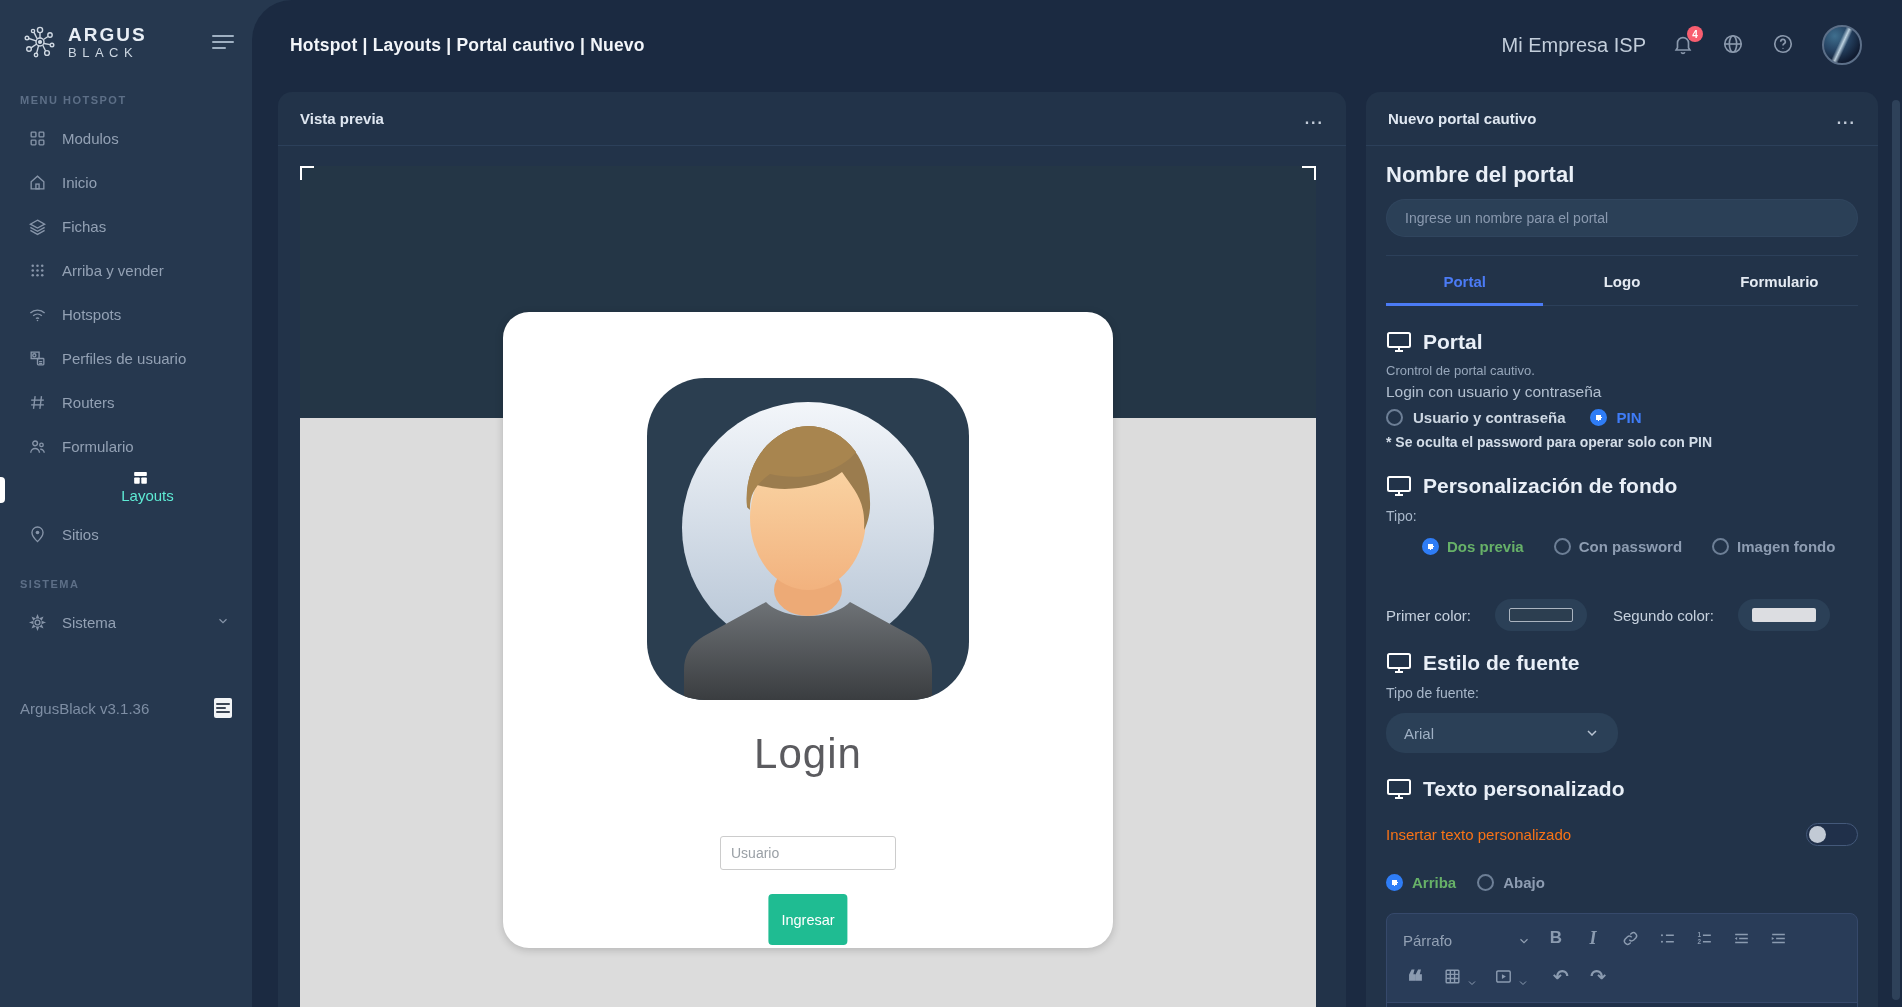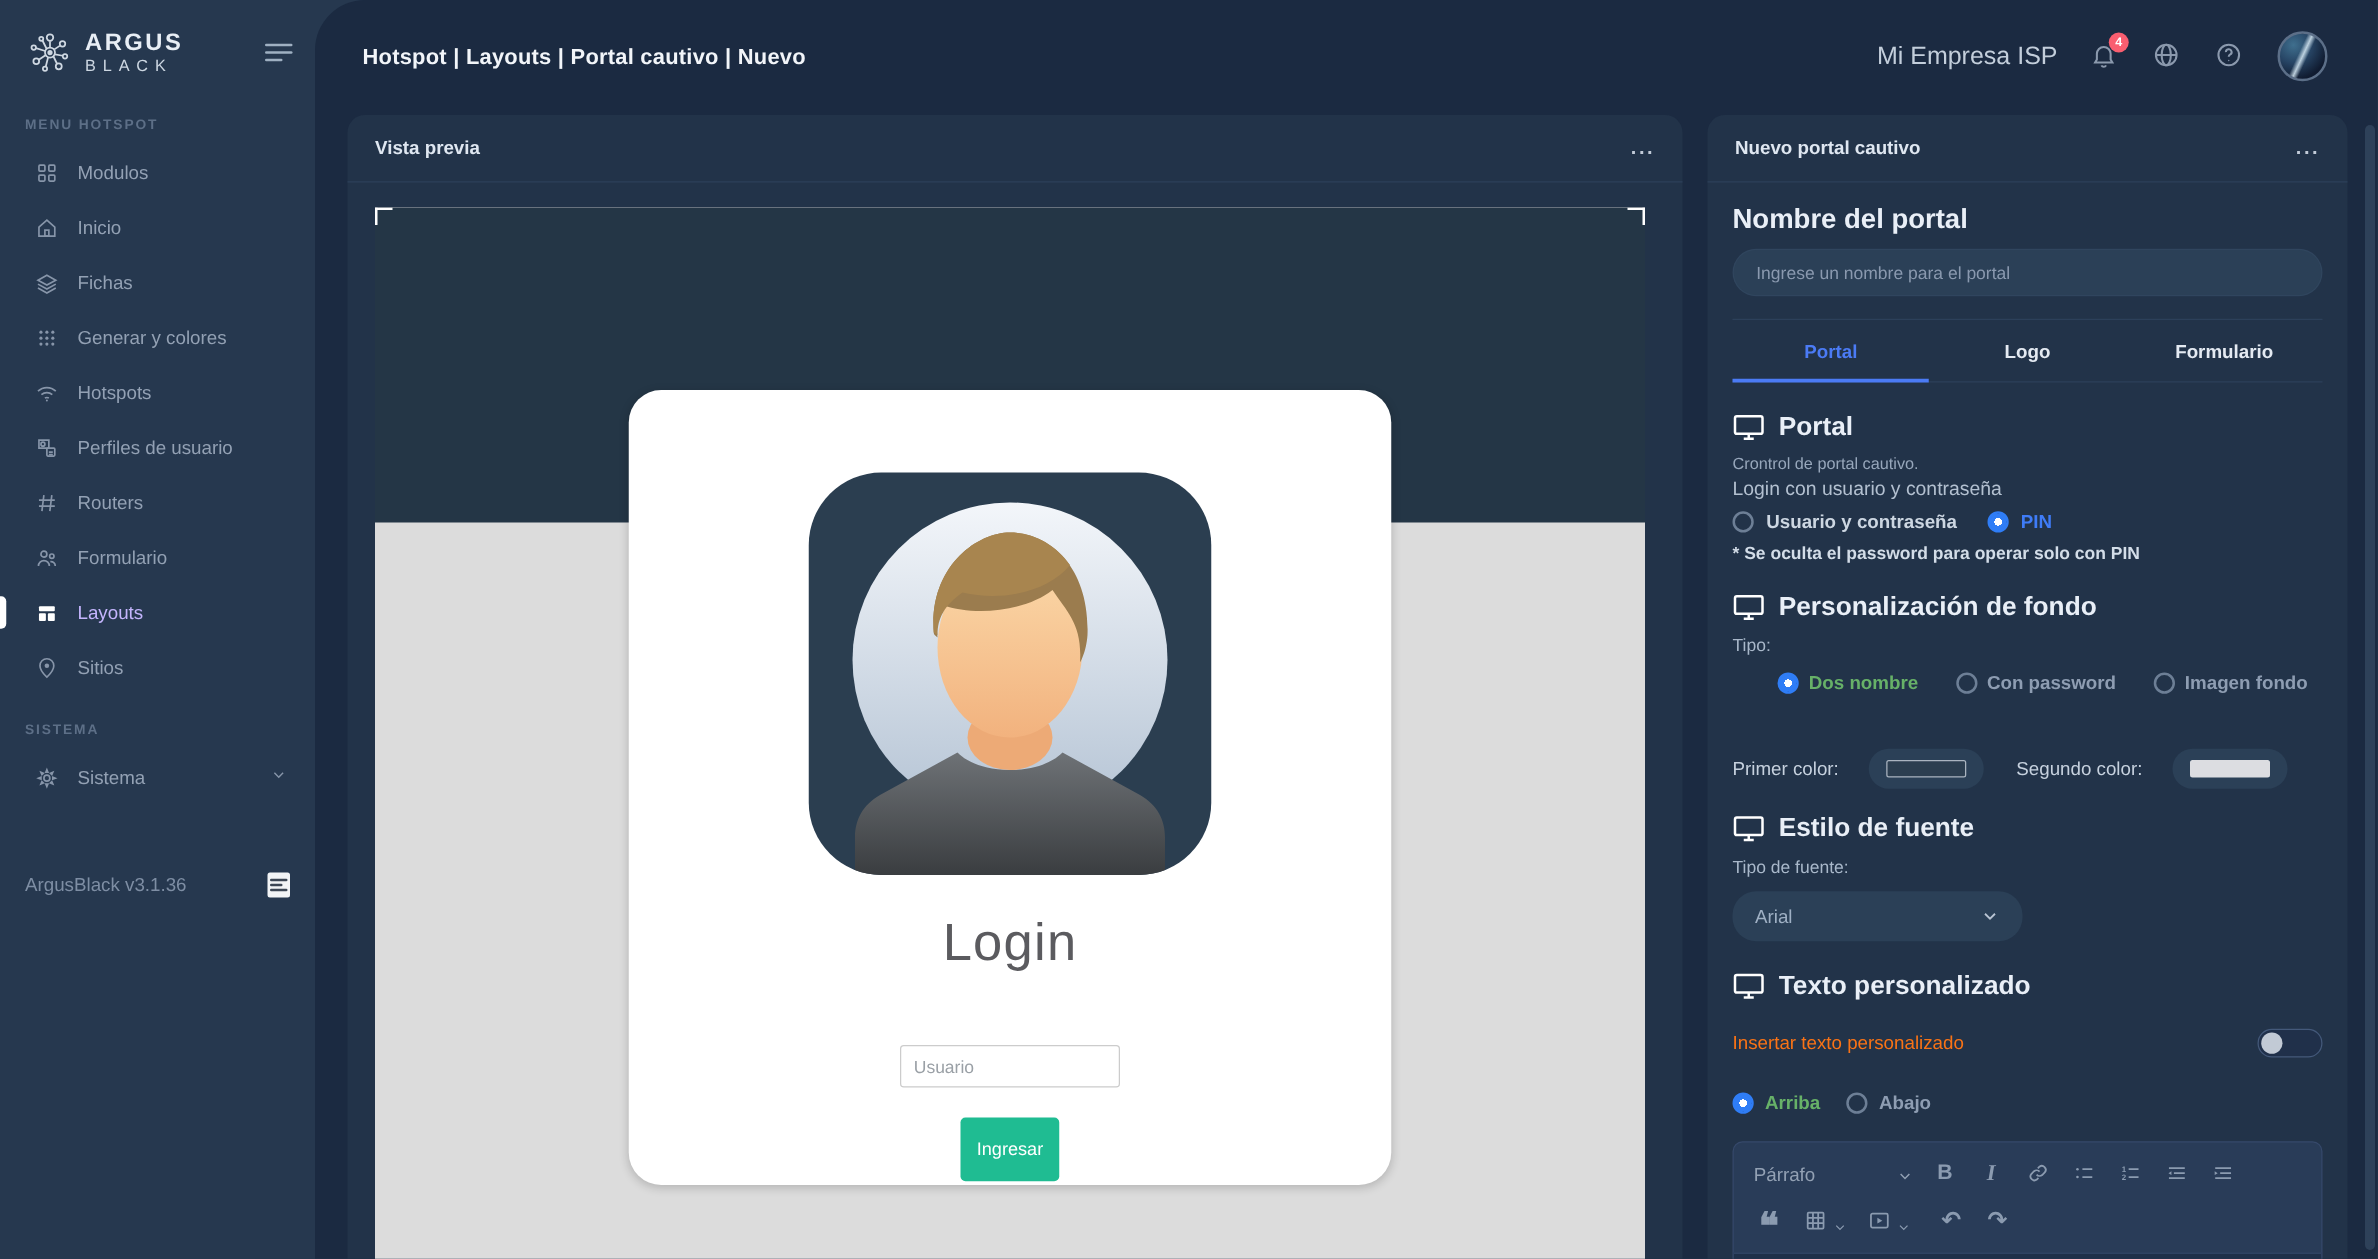--- a/index.html
+++ b/index.html
@@ -13,21 +13,21 @@
   .brand-top { font-size:19px; font-weight:bold; letter-spacing:2px; }
   .brand-bottom { font-size:13px; letter-spacing:5.5px; color:#cdd7e2; margin-top:2px; }
   .hamburger { margin-left:auto; cursor:pointer; padding:4px; }
   .hamburger span { display:block; height:2px; background:#9fb0c2; border-radius:2px; margin:4px 0; }
   .hamburger .h1 { width:22px; } .hamburger .h2 { width:22px; } .hamburger .h3 { width:14px; }
   .side-section { padding:0 20px; margin-top:34px; font-size:11px; font-weight:bold; letter-spacing:1.5px; color:#5d6f87; }
   .side-items { margin-top:10px; }
   .side-item { position:relative; display:flex; align-items:center; height:44px; padding-left:28px; color:#93a1b4; font-size:15px; cursor:pointer; }
   .side-item svg { width:19px; height:19px; stroke:#8795a9; fill:none; stroke-width:1.7; flex:0 0 auto; }
   .side-item .lbl { margin-left:15px; }
-  .side-item.active { color:#c4b5fd; }
+  .side-item.active { color:#5eead4;flex-direction:column; }
   .side-item.active svg { stroke:#ffffff; }
   .side-item.active::before { content:""; position:absolute; left:0; top:9px; width:5px; height:26px; background:#ffffff; border-radius:0 4px 4px 0; }
   .side-item .chev { margin-left:auto; margin-right:22px; }
   .side-item .chev svg { width:14px; height:14px; stroke:#8795a9; stroke-width:2; }
   .version-row { position:absolute; left:20px; top:698px; display:flex; align-items:center; width:212px; }
   .version-text { color:#7e8ea4; font-size:15px; }
   .mx-badge { margin-left:auto; width:18px; height:20px; background:#f2f4f6; border-radius:2px; display:flex; flex-direction:column; justify-content:center; gap:2px; padding:2px; }
   .mx-badge i { display:block; height:2px; background:#3c4654; border-radius:1px; }
   .mx-badge i:nth-child(2){ width:70%; }
 
@@ -193,21 +193,21 @@
             <circle cx="12" cy="6" r="1.6"></circle>
             <circle cx="18" cy="6" r="1.6"></circle>
             <circle cx="6" cy="12" r="1.6"></circle>
             <circle cx="12" cy="12" r="1.6"></circle>
             <circle cx="18" cy="12" r="1.6"></circle>
             <circle cx="6" cy="18" r="1.6"></circle>
             <circle cx="12" cy="18" r="1.6"></circle>
             <circle cx="18" cy="18" r="1.6"></circle>
           </g>
         </svg>
-      <span class="lbl">Generar y colores</span>
+      <span class="lbl">Arriba y vender</span>
     </div>
     <div class="side-item">
       <svg viewBox="0 0 24 24">
           <path d="M3 10 a13 13 0 0 1 18 0"></path>
           <path d="M6.5 13.5 a8.5 8.5 0 0 1 11 0"></path>
           <path d="M10 17 a4 4 0 0 1 4 0"></path>
           <circle cx="12" cy="19.5" r="1" fill="#8795a9" stroke="none"></circle>
         </svg>
       <span class="lbl">Hotspots</span>
     </div>
@@ -396,21 +396,21 @@
         <svg viewBox="0 0 26 24">
             <rect x="2" y="3" width="22" height="14" rx="1.5"></rect>
             <line x1="9" y1="21" x2="17" y2="21"></line>
             <line x1="13" y1="17" x2="13" y2="21"></line>
           </svg>
         <span>Personalización de fondo</span>
       </div>
       <div class="tipo">Tipo:</div>
       <div class="radio-row indent" style="margin-top:14px;">
         <span class="radio checked"></span>
-        <span class="rlabel green">Dos nombre</span>
+        <span class="rlabel green">Dos previa</span>
         <span class="sp2"></span>
         <span class="radio"></span>
         <span class="rlabel gray">Con password</span>
         <span class="sp2"></span>
         <span class="radio"></span>
         <span class="rlabel gray">Imagen fondo</span>
       </div>
 
       <div class="colors-row">
         <span class="clabel">Primer color:</span>

